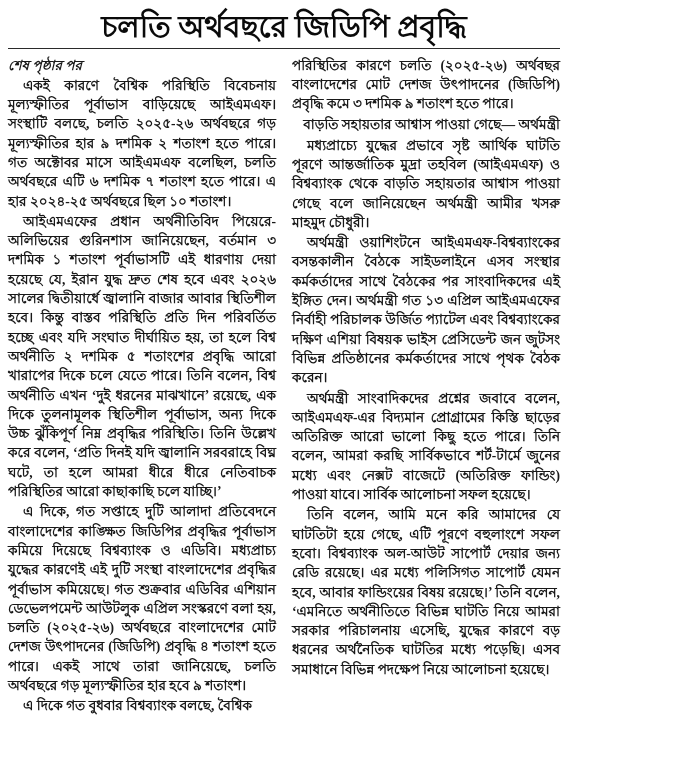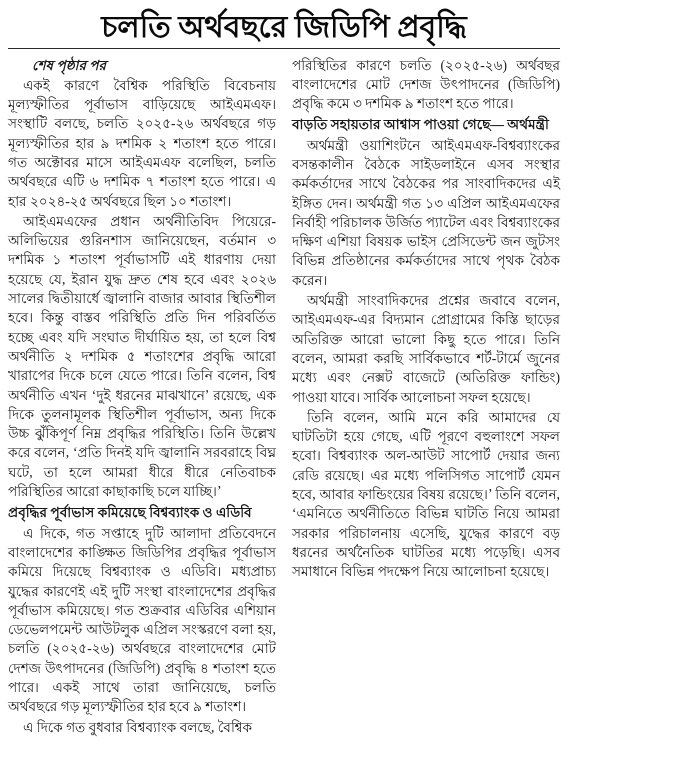--- a/index.html
+++ b/index.html
@@ -39,61 +39,61 @@
     flex: 1 1 0;
     min-width: 0;
   }
   p {
     margin: 0 0 1px 0;
     font-size: 13.6px;
     line-height: 1.42;
     text-align: justify;
     color: #181818;
     word-break: break-word;
+    font-weight: bold;
   }
   .lead {
     font-weight: 700;
     font-style: italic;
     text-indent: 0;
     text-align: left;
     margin-bottom: 1px;
-    margin-left: 24px;
   }
   .body { text-indent: 15px; }
   .noindent { text-indent: 0; }
   .subhead {
     font-weight: 700;
     text-indent: 0;
-    text-align: left;
+    text-align: right;
     margin: 2px 0 1px 0;
   }
 </style>
 </head>
 <body>
 
 <div class="page">
 
   <div class="article-header">
     <h1 class="headline">চলতি অর্থবছরে জিডিপি প্রবৃদ্ধি</h1>
   </div>
 
   <div class="columns">
 
     <div class="column">
       <p class="lead">শেষ পৃষ্ঠার পর</p>
       <p class="body">একই কারণে বৈশ্বিক পরিস্থিতি বিবেচনায় মূল্যস্ফীতির পূর্বাভাস বাড়িয়েছে আইএমএফ। সংস্থাটি বলছে, চলতি ২০২৫-২৬ অর্থবছরে গড় মূল্যস্ফীতির হার ৯ দশমিক ২ শতাংশ হতে পারে। গত অক্টোবর মাসে আইএমএফ বলেছিল, চলতি অর্থবছরে এটি ৬ দশমিক ৭ শতাংশ হতে পারে। এ হার ২০২৪-২৫ অর্থবছরে ছিল ১০ শতাংশ।</p>
       <p class="body">আইএমএফের প্রধান অর্থনীতিবিদ পিয়েরে-অলিভিয়ের গুরিনশাস জানিয়েছেন, বর্তমান ৩ দশমিক ১ শতাংশ পূর্বাভাসটি এই ধারণায় দেয়া হয়েছে যে, ইরান যুদ্ধ দ্রুত শেষ হবে এবং ২০২৬ সালের দ্বিতীয়ার্ধে জ্বালানি বাজার আবার স্থিতিশীল হবে। কিন্তু বাস্তব পরিস্থিতি প্রতি দিন পরিবর্তিত হচ্ছে এবং যদি সংঘাত দীর্ঘায়িত হয়, তা হলে বিশ্ব অর্থনীতি ২ দশমিক ৫ শতাংশের প্রবৃদ্ধি আরো খারাপের দিকে চলে যেতে পারে। তিনি বলেন, বিশ্ব অর্থনীতি এখন ‘দুই ধরনের মাঝখানে’ রয়েছে, এক দিকে তুলনামূলক স্থিতিশীল পূর্বাভাস, অন্য দিকে উচ্চ ঝুঁকিপূর্ণ নিম্ন প্রবৃদ্ধির পরিস্থিতি। তিনি উল্লেখ করে বলেন, ‘প্রতি দিনই যদি জ্বালানি সরবরাহে বিঘ্ন ঘটে, তা হলে আমরা ধীরে ধীরে নেতিবাচক পরিস্থিতির আরো কাছাকাছি চলে যাচ্ছি।’</p>
-      <p class="subhead">প্রবৃদ্ধির পূর্বাভাস কমিয়েছে বিশ্বব্যাংক ও এডিবি</p>
       <p class="body">এ দিকে, গত সপ্তাহে দুটি আলাদা প্রতিবেদনে বাংলাদেশের কাঙ্ক্ষিত জিডিপির প্রবৃদ্ধির পূর্বাভাস কমিয়ে দিয়েছে বিশ্বব্যাংক ও এডিবি। মধ্যপ্রাচ্য যুদ্ধের কারণেই এই দুটি সংস্থা বাংলাদেশের প্রবৃদ্ধির পূর্বাভাস কমিয়েছে। গত শুক্রবার এডিবির এশিয়ান ডেভেলপমেন্ট আউটলুক এপ্রিল সংস্করণে বলা হয়, চলতি (২০২৫-২৬) অর্থবছরে বাংলাদেশের মোট দেশজ উৎপাদনের (জিডিপি) প্রবৃদ্ধি ৪ শতাংশ হতে পারে। একই সাথে তারা জানিয়েছে, চলতি অর্থবছরে গড় মূল্যস্ফীতির হার হবে ৯ শতাংশ।</p>
       <p class="body">এ দিকে গত বুধবার বিশ্বব্যাংক বলছে, বৈশ্বিক</p>
     </div>
 
     <div class="column">
       <p class="noindent">পরিস্থিতির কারণে চলতি (২০২৫-২৬) অর্থবছর বাংলাদেশের মোট দেশজ উৎপাদনের (জিডিপি) প্রবৃদ্ধি কমে ৩ দশমিক ৯ শতাংশ হতে পারে।</p>
       <p class="subhead">বাড়তি সহায়তার আশ্বাস পাওয়া গেছে— অর্থমন্ত্রী</p>
+      <p class="body">মধ্যপ্রাচ্যে যুদ্ধের প্রভাবে সৃষ্ট আর্থিক ঘাটতি পূরণে আন্তর্জাতিক মুদ্রা তহবিল (আইএমএফ) ও বিশ্বব্যাংক থেকে বাড়তি সহায়তার আশ্বাস পাওয়া গেছে বলে জানিয়েছেন অর্থমন্ত্রী আমীর খসরু মাহমুদ চৌধুরী।</p>
       <p class="body">অর্থমন্ত্রী ওয়াশিংটনে আইএমএফ-বিশ্বব্যাংকের বসন্তকালীন বৈঠকে সাইডলাইনে এসব সংস্থার কর্মকর্তাদের সাথে বৈঠকের পর সাংবাদিকদের এই ইঙ্গিত দেন। অর্থমন্ত্রী গত ১৩ এপ্রিল আইএমএফের নির্বাহী পরিচালক উর্জিত প্যাটেল এবং বিশ্বব্যাংকের দক্ষিণ এশিয়া বিষয়ক ভাইস প্রেসিডেন্ট জন জুটসং বিভিন্ন প্রতিষ্ঠানের কর্মকর্তাদের সাথে পৃথক বৈঠক করেন।</p>
       <p class="body">অর্থমন্ত্রী সাংবাদিকদের প্রশ্নের জবাবে বলেন, আইএমএফ-এর বিদ্যমান প্রোগ্রামের কিস্তি ছাড়ের অতিরিক্ত আরো ভালো কিছু হতে পারে। তিনি বলেন, আমরা করছি সার্বিকভাবে শর্ট-টার্মে জুনের মধ্যে এবং নেক্সট বাজেটে (অতিরিক্ত ফান্ডিং) পাওয়া যাবে। সার্বিক আলোচনা সফল হয়েছে।</p>
       <p class="body">তিনি বলেন, আমি মনে করি আমাদের যে ঘাটতিটা হয়ে গেছে, এটি পূরণে বহুলাংশে সফল হবো। বিশ্বব্যাংক অল-আউট সাপোর্ট দেয়ার জন্য রেডি রয়েছে। এর মধ্যে পলিসিগত সাপোর্ট যেমন হবে, আবার ফান্ডিংয়ের বিষয় রয়েছে।’ তিনি বলেন, ‘এমনিতে অর্থনীতিতে বিভিন্ন ঘাটতি নিয়ে আমরা সরকার পরিচালনায় এসেছি, যুদ্ধের কারণে বড় ধরনের অর্থনৈতিক ঘাটতির মধ্যে পড়েছি। এসব সমাধানে বিভিন্ন পদক্ষেপ নিয়ে আলোচনা হয়েছে।</p>
     </div>
 
   </div>
 
 </div>
 
 </body></html>

